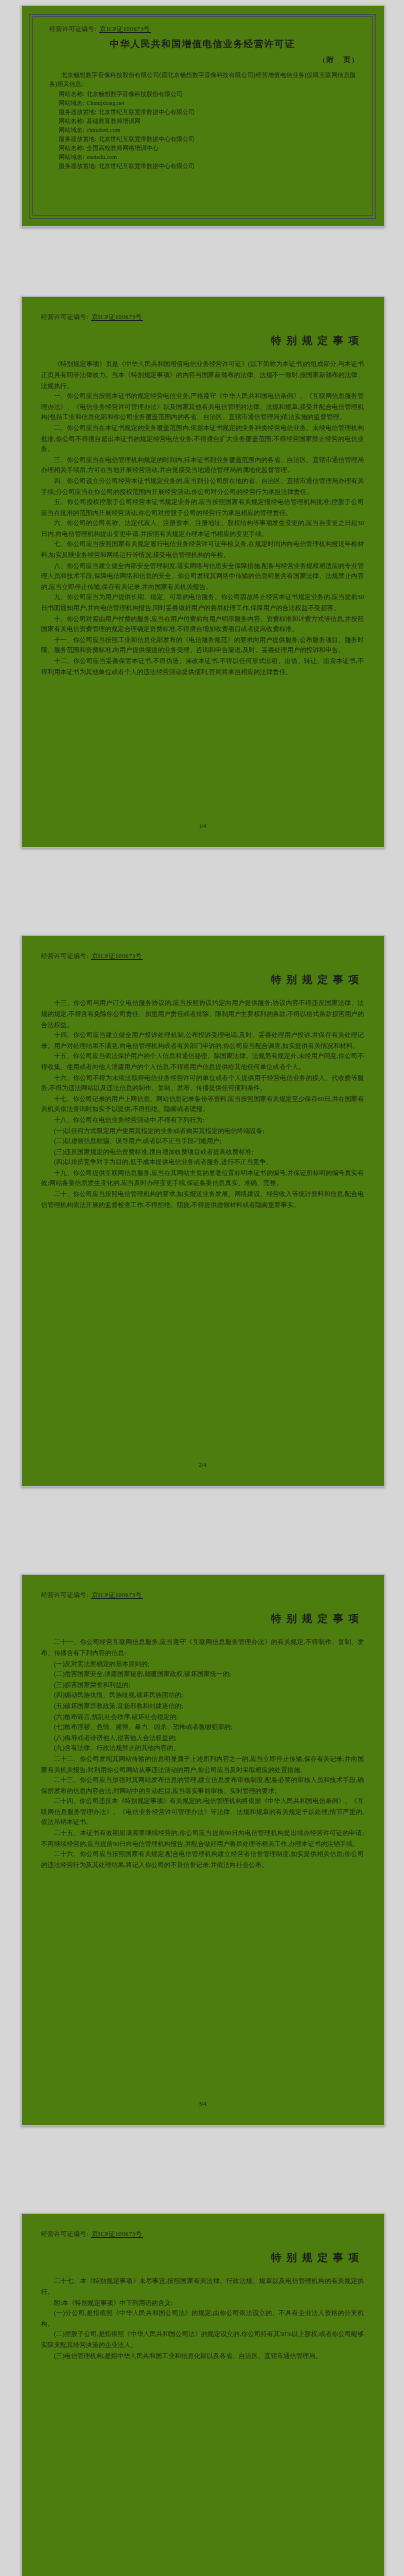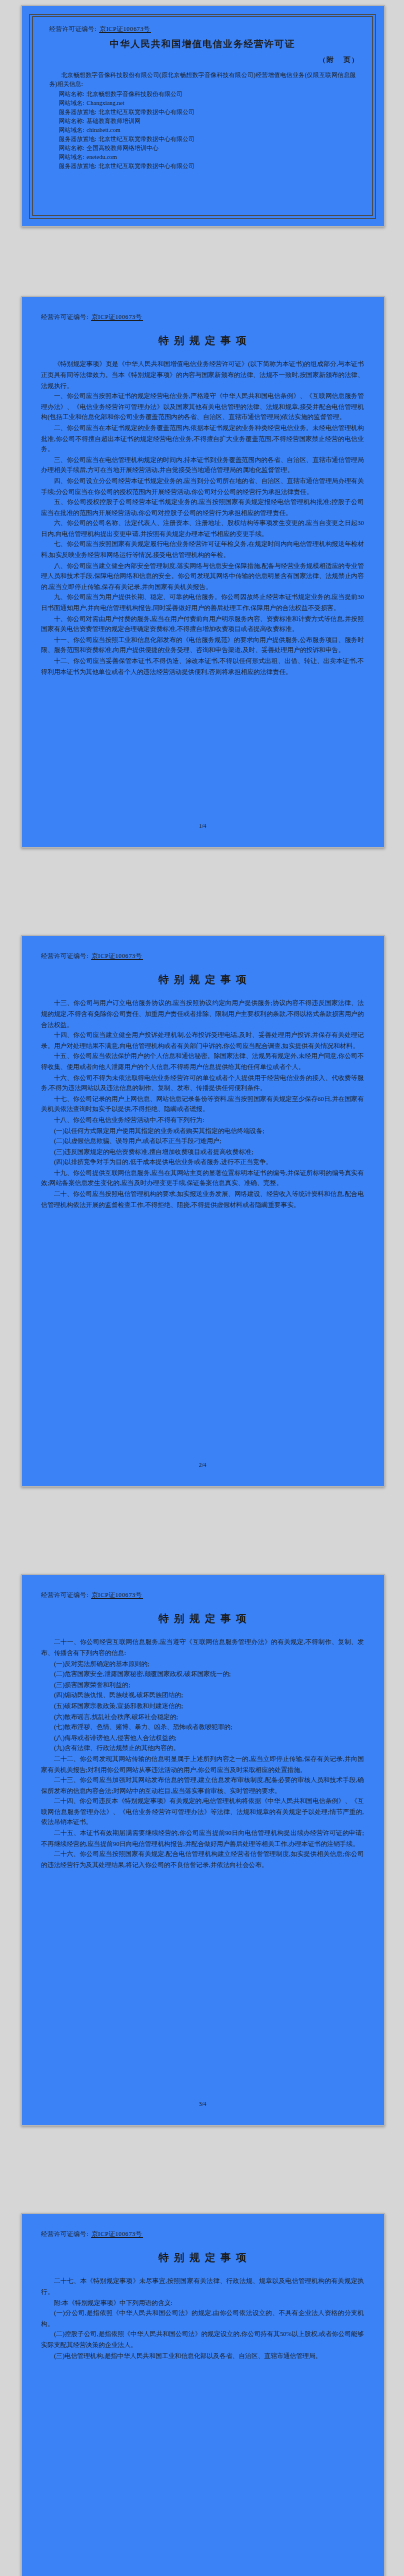--- a/index.html
+++ b/index.html
@@ -6,21 +6,21 @@
   body {
     width: 405px;
     background: #d6d6d6;
     font-family: "Liberation Serif", serif;
     color: #1d1d1d;
   }
   .canvas { width: 405px; padding: 5.2px 0 109px 0; }
   .page {
     width: 364px;
     margin: 0 auto;
-    background: #3b82f6;
+    background: #4d7c0f;
     border: 0.5px solid #b5b5b5;
     box-shadow: 0 0.5px 2.6px rgba(0,0,0,0.30);
     position: relative;
     box-sizing: border-box;
   }
   
   .cert-page { height: 222px; padding: 7.7px; margin-bottom: 69px; }
   .frame-outer { height: 100%; border: 1px solid #4c4c4c; padding: 1.5px; box-sizing: border-box; }
   .frame-inner { height: 100%; border: 0.5px solid #4c4c4c; padding: 7.2px 16.5px; box-sizing: border-box; }
   .cert-header { font-size: 6.2px; letter-spacing: 0.3px; }
@@ -33,21 +33,21 @@
   .cert-body { margin-top: 6.2px; font-size: 6px; line-height: 9px; }
   .cert-intro { margin: 0; text-indent: 2em; text-align: justify; }
   .cert-entries { padding-left: 1.6em; margin-top: 1px; }
   .entry .line { white-space: normal; }
   .lbl { margin-right: 2.1px; }
   
   .prov-page { height: 552px; padding: 15.5px 19.6px 0 19.6px; margin-bottom: 87px; }
   .prov-page.last { margin-bottom: 0; }
   .prov-header { font-size: 6.2px; letter-spacing: 0.3px; }
   .prov-title {
-    margin: 12.4px 0 0 0; text-align: center;
+    margin: 12.4px 0 0 0; text-align: right;
     font-size: 10.3px; font-weight: bold;
     letter-spacing: 5.2px; text-indent: 5.2px;
   }
   .prov-body {
     margin-top: 11.3px;
     font-size: 6.4px; line-height: 10.6px;
     text-align: justify;
   }
   .para { margin: 0; text-indent: 2em; }
   .page-no {

